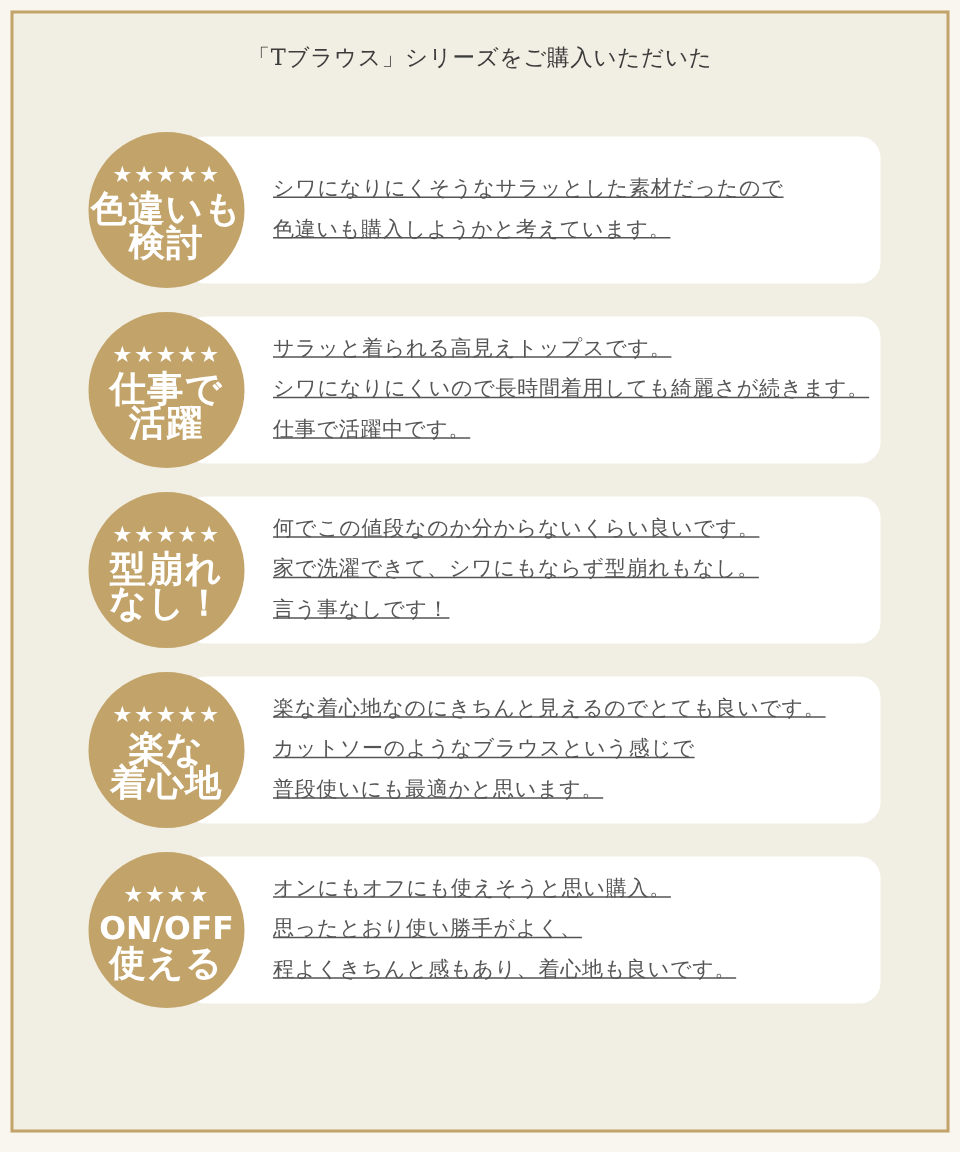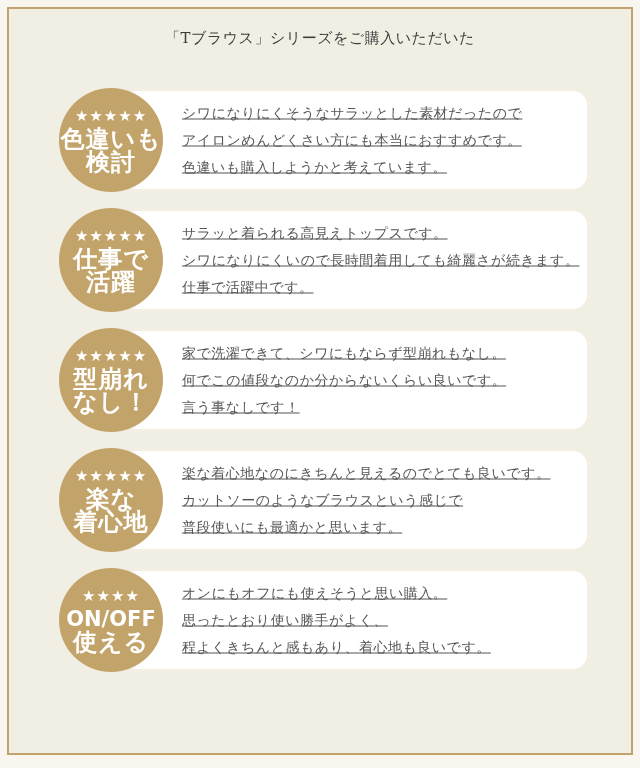--- a/index.html
+++ b/index.html
@@ -101,21 +101,20 @@
 
     <div class="review-row">
       <div class="review-card"></div>
       <div class="badge">
         <div class="stars">★★★★★</div>
         <div class="badge-label">色違いも</div>
         <div class="badge-label">検討</div>
       </div>
       <div class="review-text">
         <div class="review-line">シワになりにくそうなサラッとした素材だったので</div>
-        <div class="review-line">アイロンめんどくさい方にも本当におすすめです。</div>
         <div class="review-line">色違いも購入しようかと考えています。</div>
       </div>
     </div>
 
     <div class="review-row">
       <div class="review-card"></div>
       <div class="badge">
         <div class="stars">★★★★★</div>
         <div class="badge-label">仕事で</div>
         <div class="badge-label">活躍</div>
@@ -128,22 +127,22 @@
     </div>
 
     <div class="review-row">
       <div class="review-card"></div>
       <div class="badge">
         <div class="stars">★★★★★</div>
         <div class="badge-label">型崩れ</div>
         <div class="badge-label">なし！</div>
       </div>
       <div class="review-text">
+        <div class="review-line">何でこの値段なのか分からないくらい良いです。</div>
         <div class="review-line">家で洗濯できて、シワにもならず型崩れもなし。</div>
-        <div class="review-line">何でこの値段なのか分からないくらい良いです。</div>
         <div class="review-line">言う事なしです！</div>
       </div>
     </div>
 
     <div class="review-row">
       <div class="review-card"></div>
       <div class="badge">
         <div class="stars">★★★★★</div>
         <div class="badge-label">楽な</div>
         <div class="badge-label">着心地</div>

